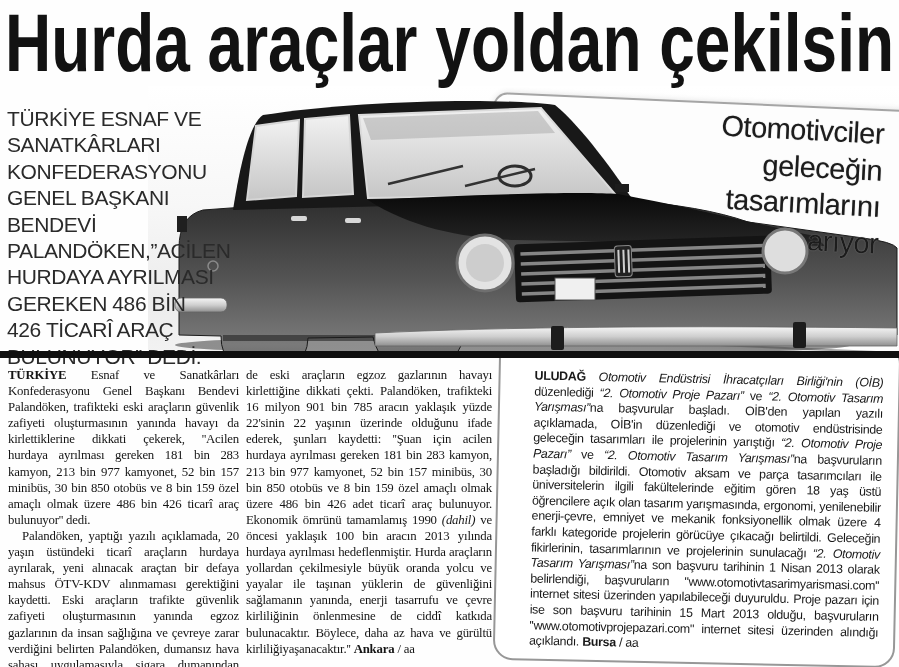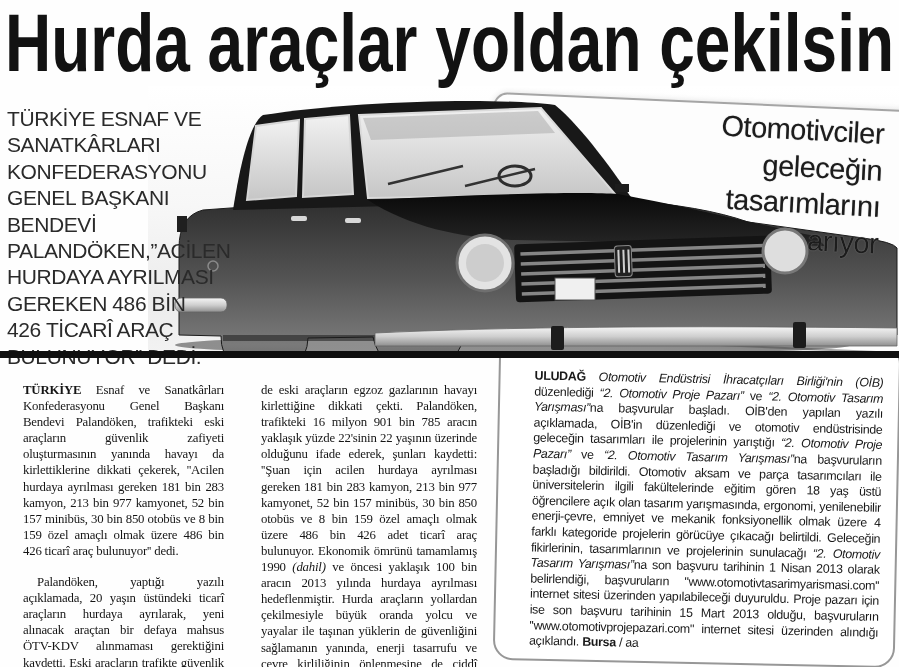--- a/index.html
+++ b/index.html
@@ -20,21 +20,21 @@
   #promo-text{left:648px;top:116px;width:237px;z-index:4;text-align:right;font-size:29px;
     line-height:36.5px;color:#1c1c1c;letter-spacing:-0.5px;white-space:pre-line;
     transform:rotate(3deg);transform-origin:top right;text-shadow:0 0 1px #9a9a9a;}
   
   #rule{left:0;top:351px;width:899px;height:7px;background:#0f0f0f;z-index:5;}
   
   .serifcol{top:367px;z-index:5;font-family:"Liberation Serif",serif;font-size:12.8px;
     line-height:16.1px;text-align:justify;letter-spacing:-0.2px;color:#151515;}
   #col1{left:8px;width:231px;}
   #col2{left:246px;width:246px;}
-  .serifcol p{margin:15px;font-family:Liberation Serif, serif;}
+  .serifcol p{margin:0;font-family:Liberation Serif, serif;}
   .serifcol p.indent{text-indent:14px;}
   #sidebox-clip{left:0;top:358px;width:899px;height:309px;overflow:hidden;z-index:4;}
   #sidebox{position:absolute;left:496px;top:-18px;width:398px;height:320px;background:#ffffff;
     border:2px solid #979797;border-radius:20px;transform:rotate(1.2deg);transform-origin:center;}
   #col3{margin:30px 15px 0 34px;font-size:12.4px;line-height:15.6px;text-align:justify;
     letter-spacing:-0.3px;color:#181818;}
   .b{font-weight:bold;}
   .i{font-style:italic;}
 </style>
 </head>

